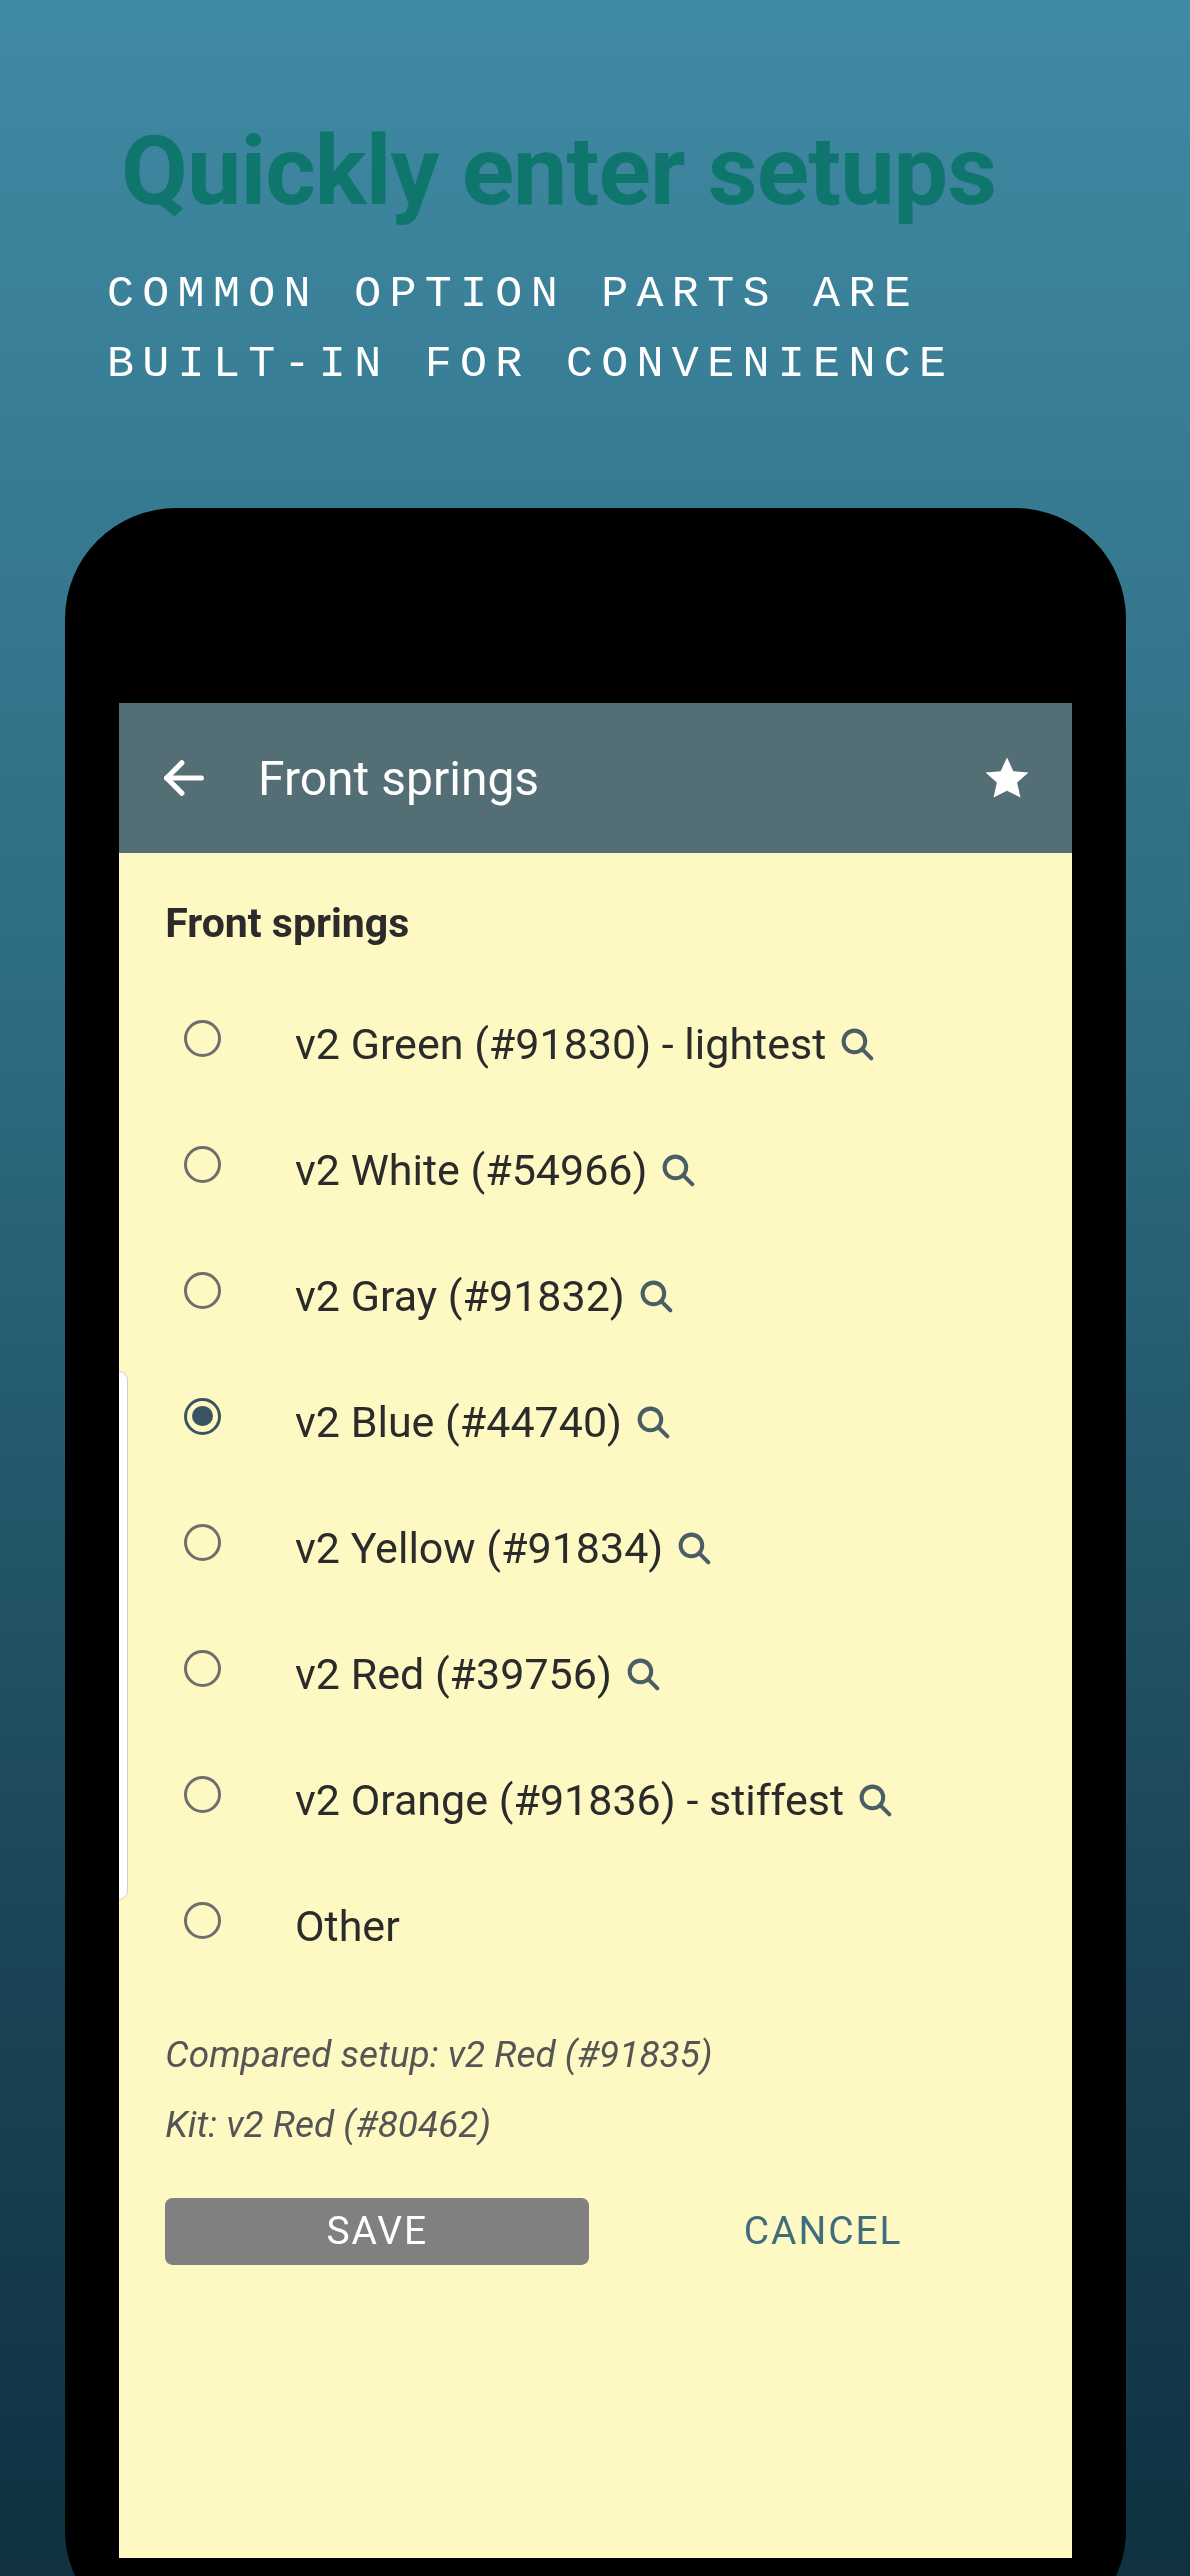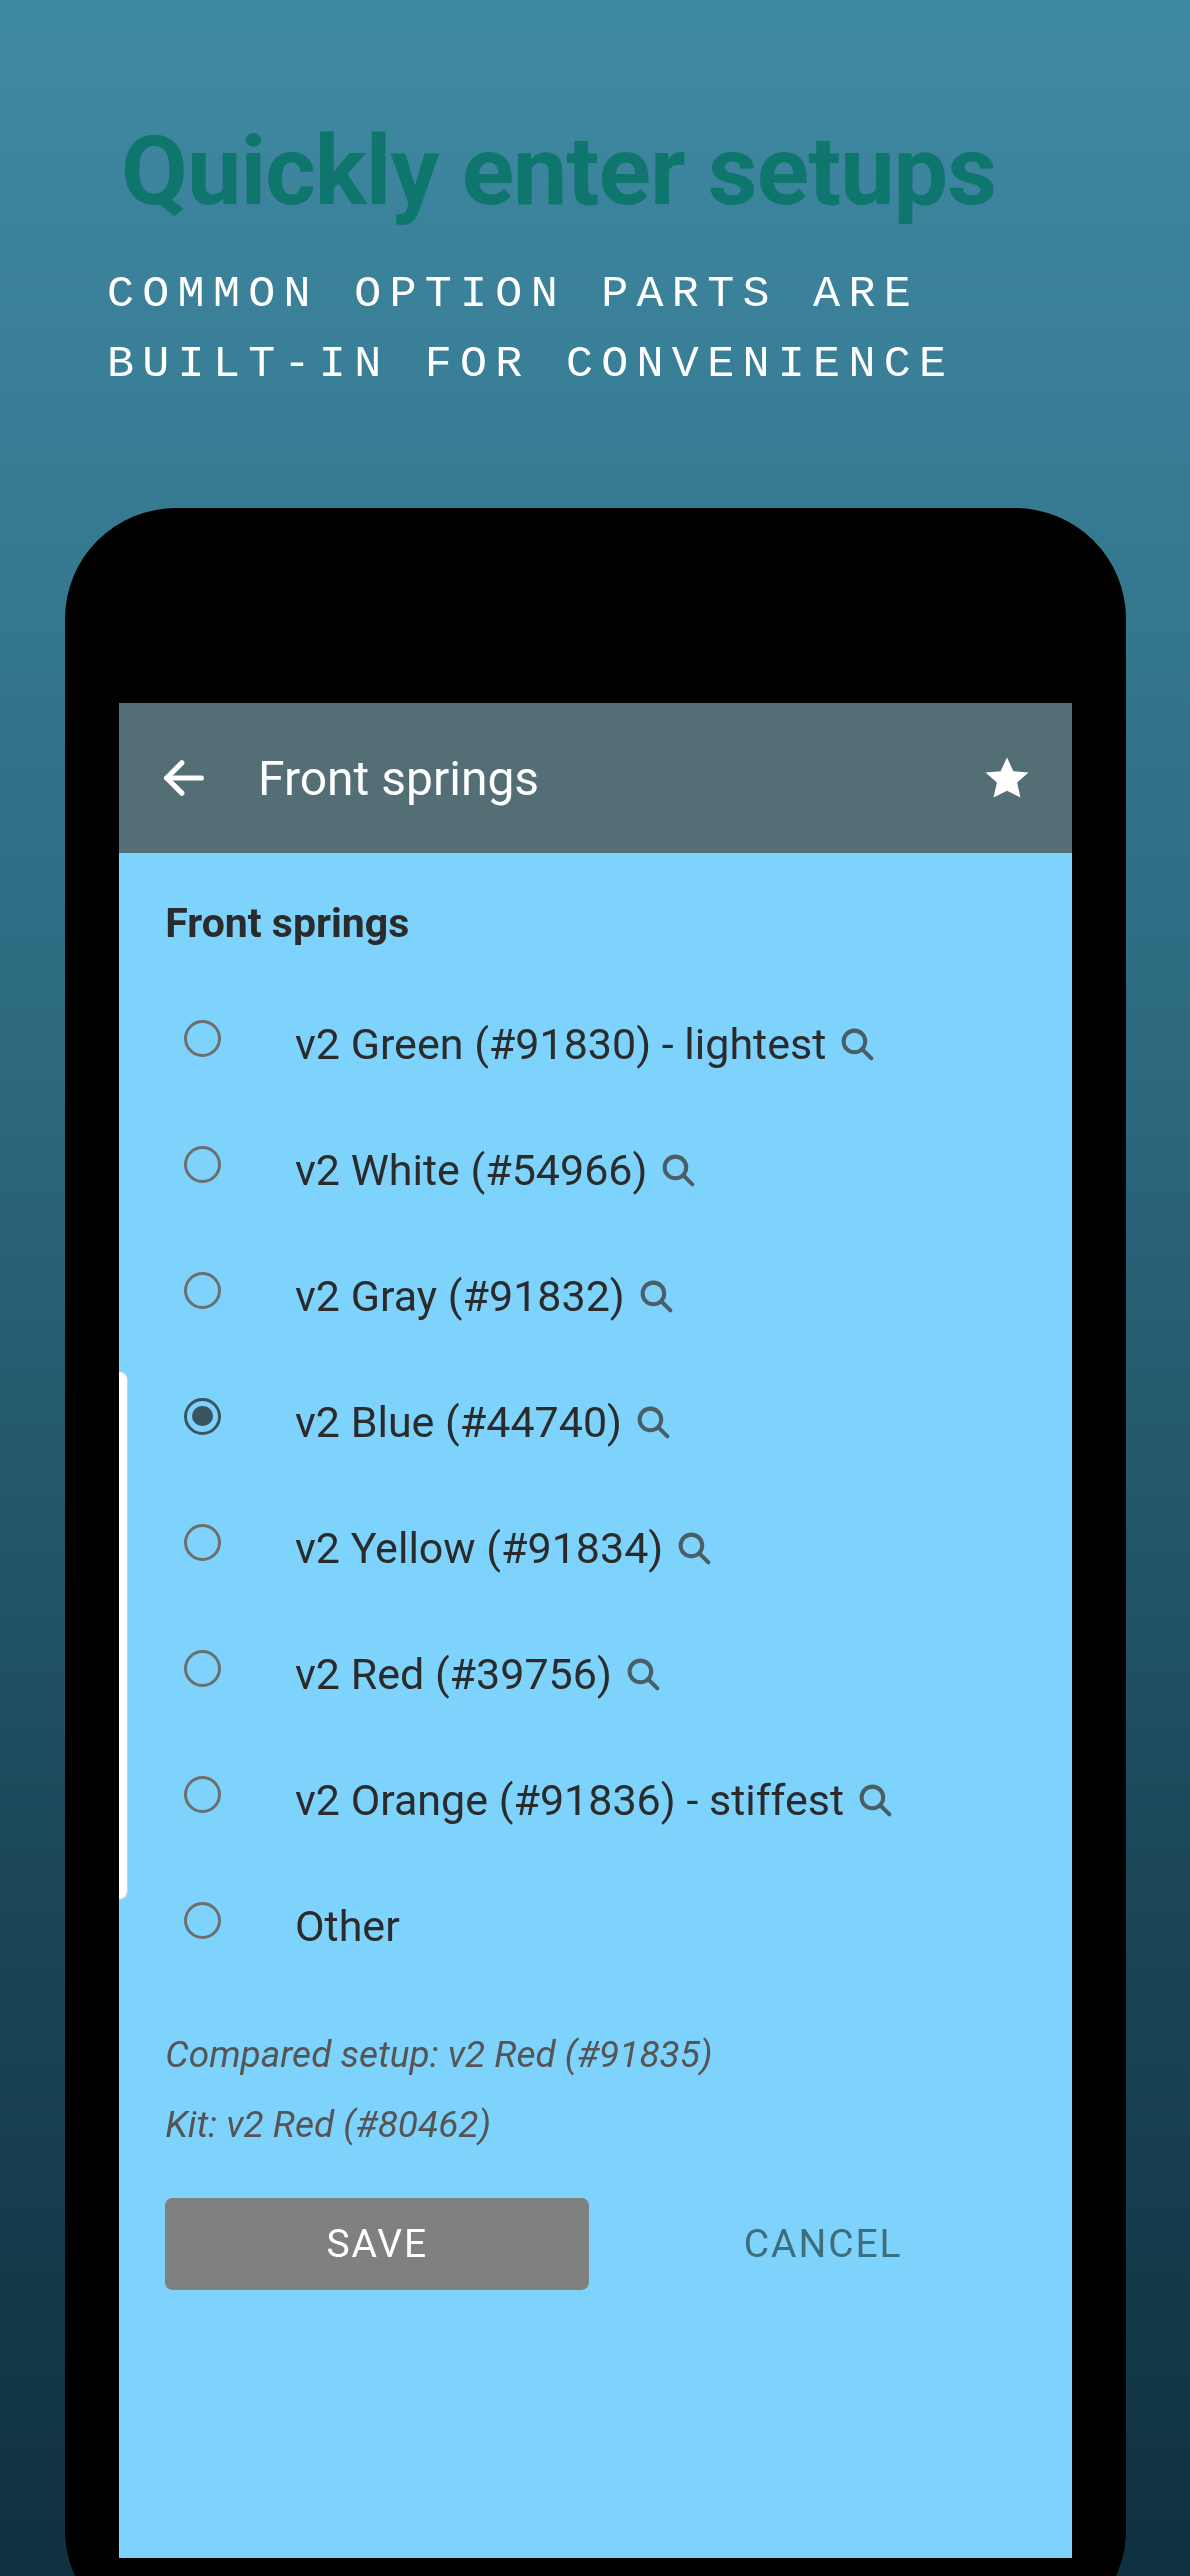--- a/index.html
+++ b/index.html
@@ -36,21 +36,21 @@
     background: #000000;
     border-radius: 111px;
   }
 
   .phone-screen {
     position: absolute;
     left: 54px;
     top: 195px;
     width: 953px;
     height: 1855px;
-    background: #7dd3fc;
+    background: #fef9c3;
     overflow: hidden;
   }
 
   .app-bar {
     background: #546e76;
     height: 150px;
     display: flex;
     align-items: center;
     padding: 0 28px;
     color: #ffffff;
@@ -96,21 +96,21 @@
   .compare-line { font-size: 37px; font-style: italic; color: #555555; line-height: 1.9; }
 
   .button-row {
     display: flex;
     gap: 0;
     padding: 37px 0 0 0;
     align-items: center;
   }
   .btn {
     flex: 1;
-    height: 92px;
+    height: 67px;
     display:flex;
     align-items:center;
     justify-content:center;
     font-size: 39px;
     letter-spacing: 1.9px;
   }
   .btn-save {
     background: #808080;
     color: #ffffff;
     border-radius: 7.4px;

